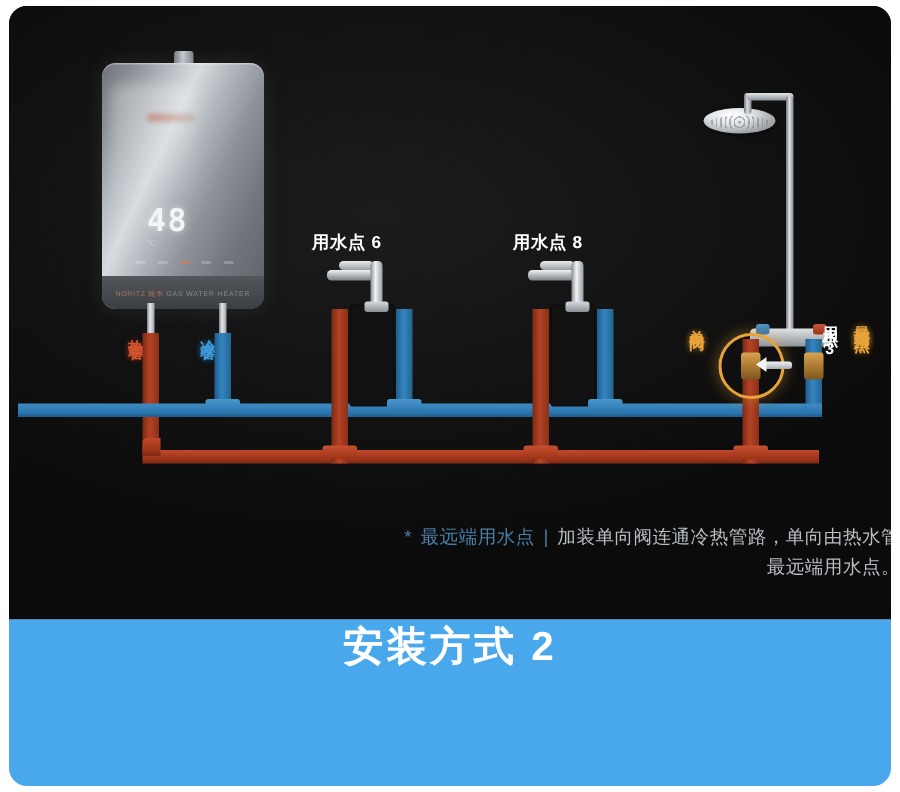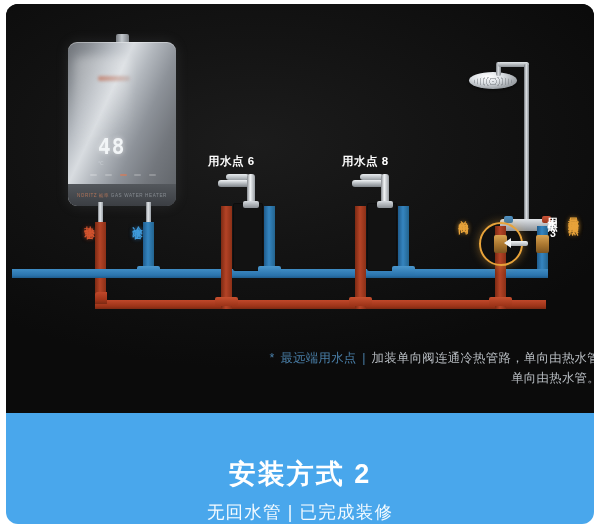--- a/index.html
+++ b/index.html
@@ -203,21 +203,21 @@
   .footnote .star { color: #4a7fa8; margin-right: 2px; }
   .footnote .hl { color: #4a7fa8; }
   .footnote .sep { color: #4a7fa8; margin: 0 2px; }
 
   
   .banner {
     position: absolute; left: 6px; top: 413px; width: 588px; height: 111px;
     background: #49a7ec;
     border-radius: 0 0 12px 12px;
     display: flex; flex-direction: column;
-    align-items: center; justify-content: flex-end;
+    align-items: center; justify-content: space-between;
   }
   .banner-title {
     color: #ffffff; font-size: 27px; font-weight: 700; letter-spacing: 2px;
     margin-bottom: 8px;
   }
   .banner-sub {
     color: #f4fbff; font-size: 17.5px; font-weight: 400; letter-spacing: 1.2px;
   }
 </style>
 </head>
@@ -315,22 +315,21 @@
     <span class="vlabel white" style="left:541px; top:205px;">用水点 3</span>
     <span class="vlabel gold" style="left:562px; top:205px;">最远端用水点</span>
 
     <div class="footnote">
       <div>
         <span class="star">*</span>
         <span class="hl">最远端用水点</span>
         <span class="sep">|</span>
         <span>加装单向阀连通冷热管路，单向由热水管</span>
       </div>
-      <div>单向由热水管。</div>
+      <div>最远端用水点。</div>
     </div>
   </div>
 
   <div class="banner">
     <div class="banner-title">安装方式 2</div>
-    <div class="banner-sub">无回水管 | 已完成装修</div>
   </div>
 
 </div>
 
 </body></html>

